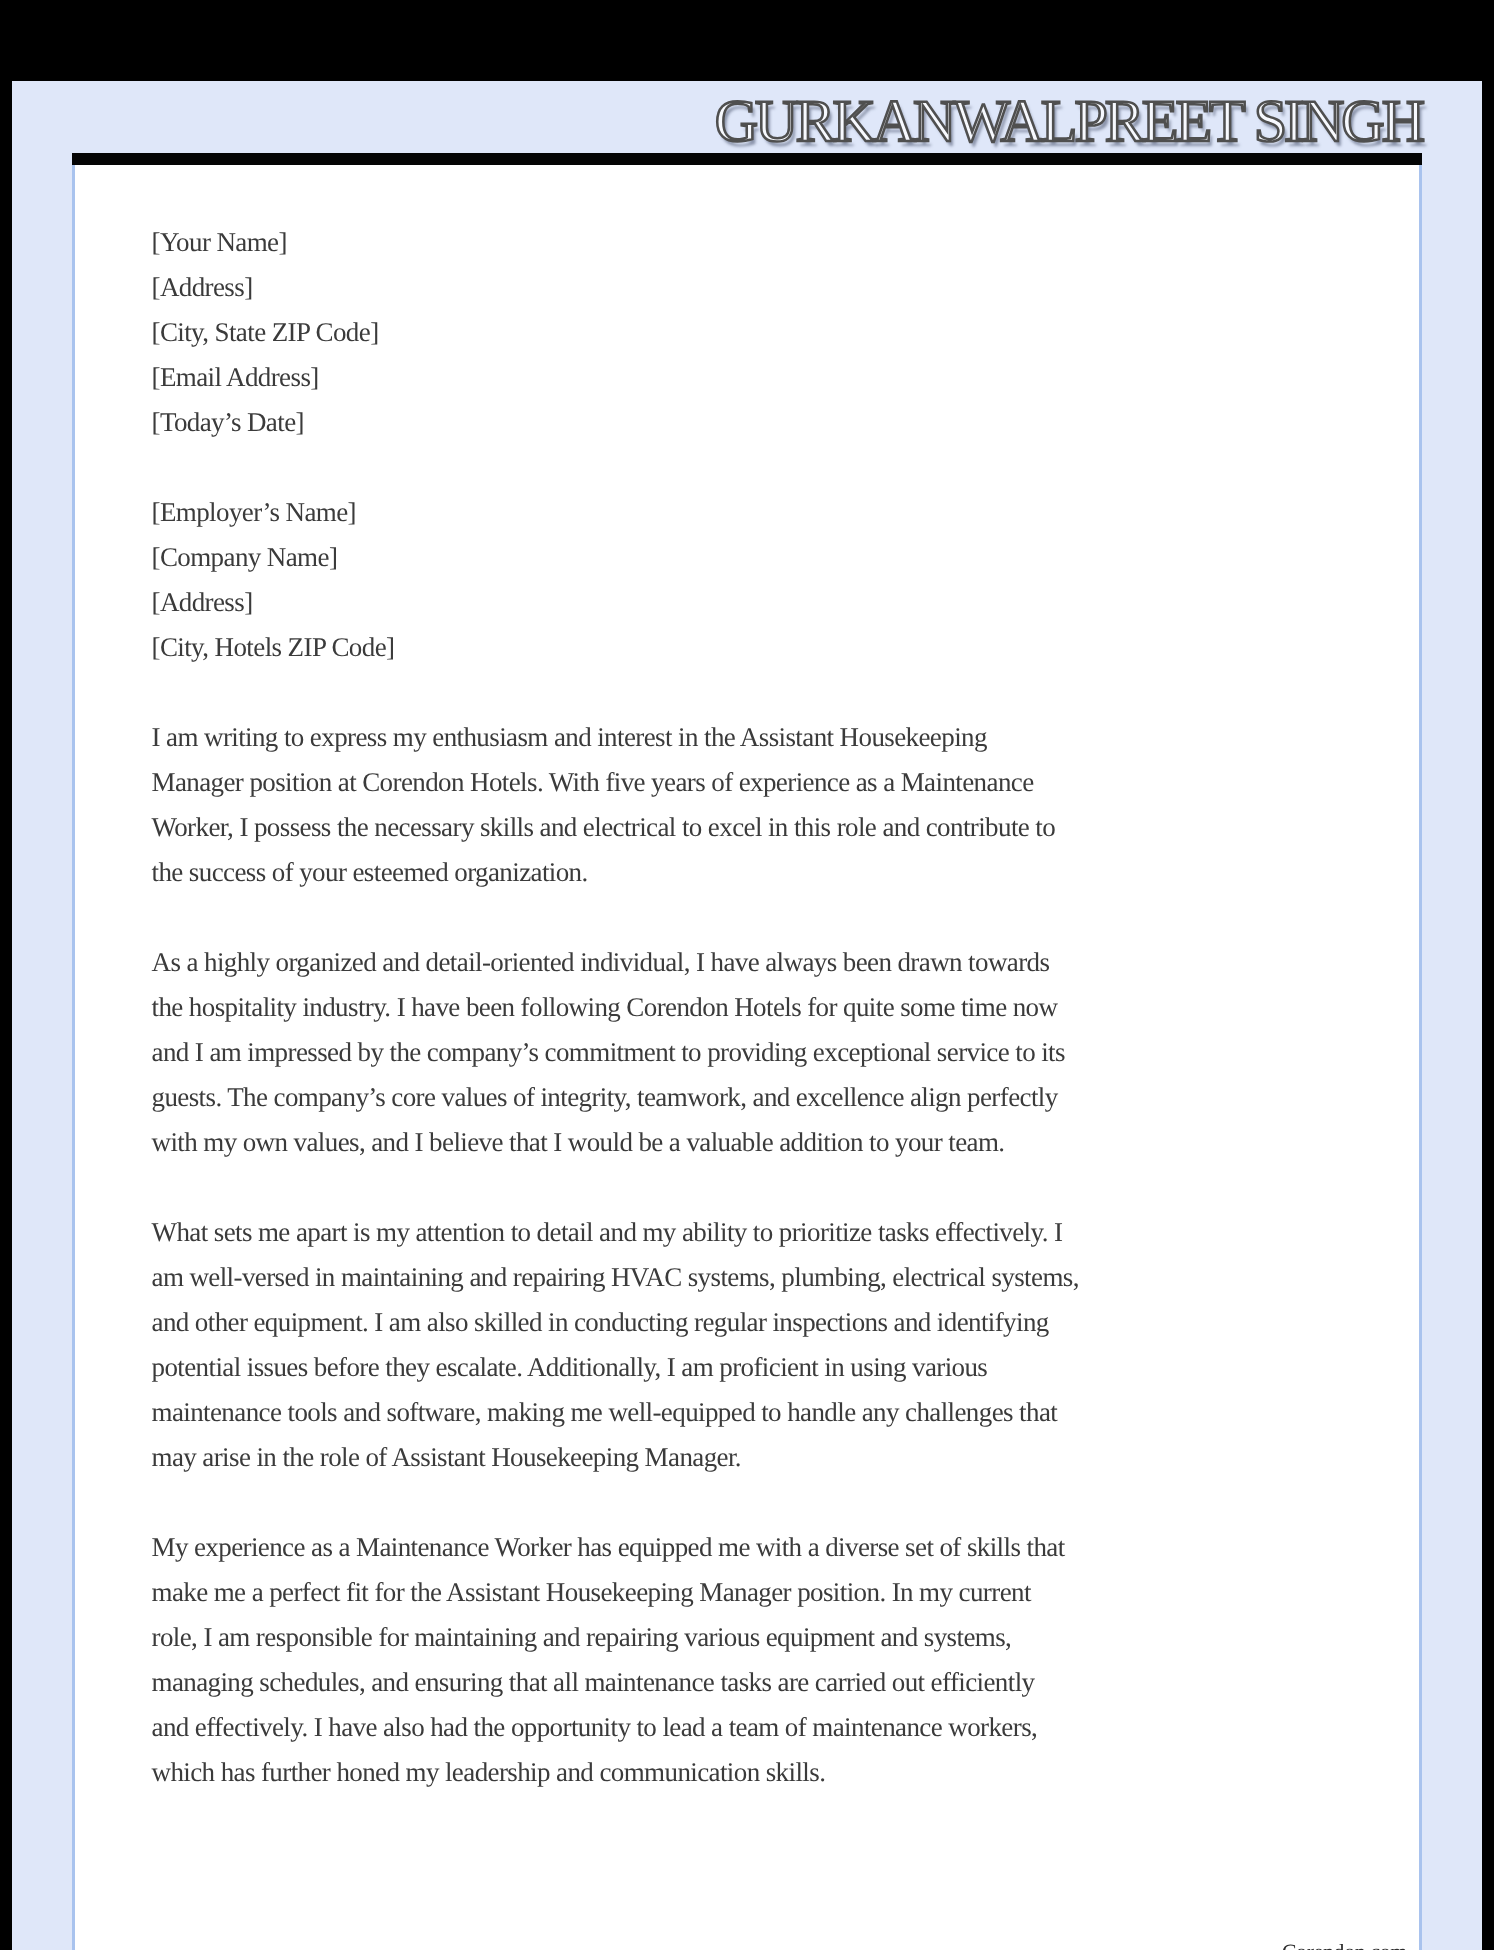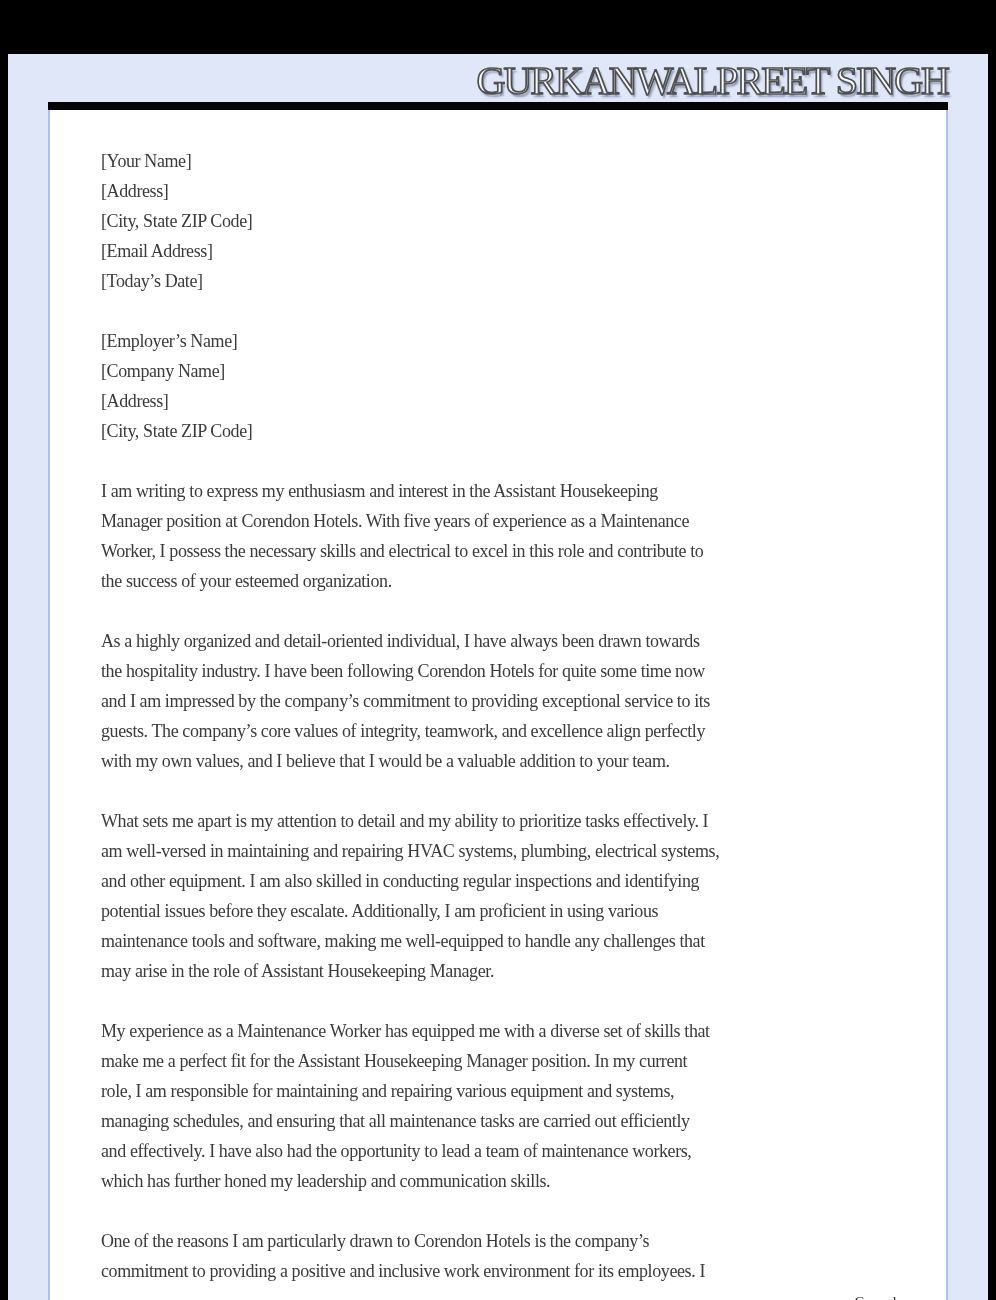--- a/index.html
+++ b/index.html
@@ -106,21 +106,21 @@
 
       <p class="block">[Your Name]
 [Address]
 [City, State ZIP Code]
 [Email Address]
 [Today’s Date]</p>
 
       <p class="block">[Employer’s Name]
 [Company Name]
 [Address]
-[City, State ZIP Code]</p>
+[City, Hotels ZIP Code]</p>
 
 
       <p class="block">I am writing to express my enthusiasm and interest in the Assistant Housekeeping
 Manager position at Corendon Hotels. With five years of experience as a Maintenance
 Worker, I possess the necessary skills and electrical to excel in this role and contribute to
 the success of your esteemed organization.</p>
 
       <p class="block">As a highly organized and detail-oriented individual, I have always been drawn towards
 the hospitality industry. I have been following Corendon Hotels for quite some time now
 and I am impressed by the company’s commitment to providing exceptional service to its
@@ -134,21 +134,19 @@
 maintenance tools and software, making me well-equipped to handle any challenges that
 may arise in the role of Assistant Housekeeping Manager.</p>
 
       <p class="block">My experience as a Maintenance Worker has equipped me with a diverse set of skills that
 make me a perfect fit for the Assistant Housekeeping Manager position. In my current
 role, I am responsible for maintaining and repairing various equipment and systems,
 managing schedules, and ensuring that all maintenance tasks are carried out efficiently
 and effectively. I have also had the opportunity to lead a team of maintenance workers,
 which has further honed my leadership and communication skills.</p>
 
-      <p class="block">One of the reasons I am particularly drawn to Corendon Hotels is the company’s
-commitment to providing a positive and inclusive work environment for its employees. I</p>
 
     </div>
 
     <div class="watermark">Corendon.com</div>
   </div>
 
 </div>
 
 </body></html>

